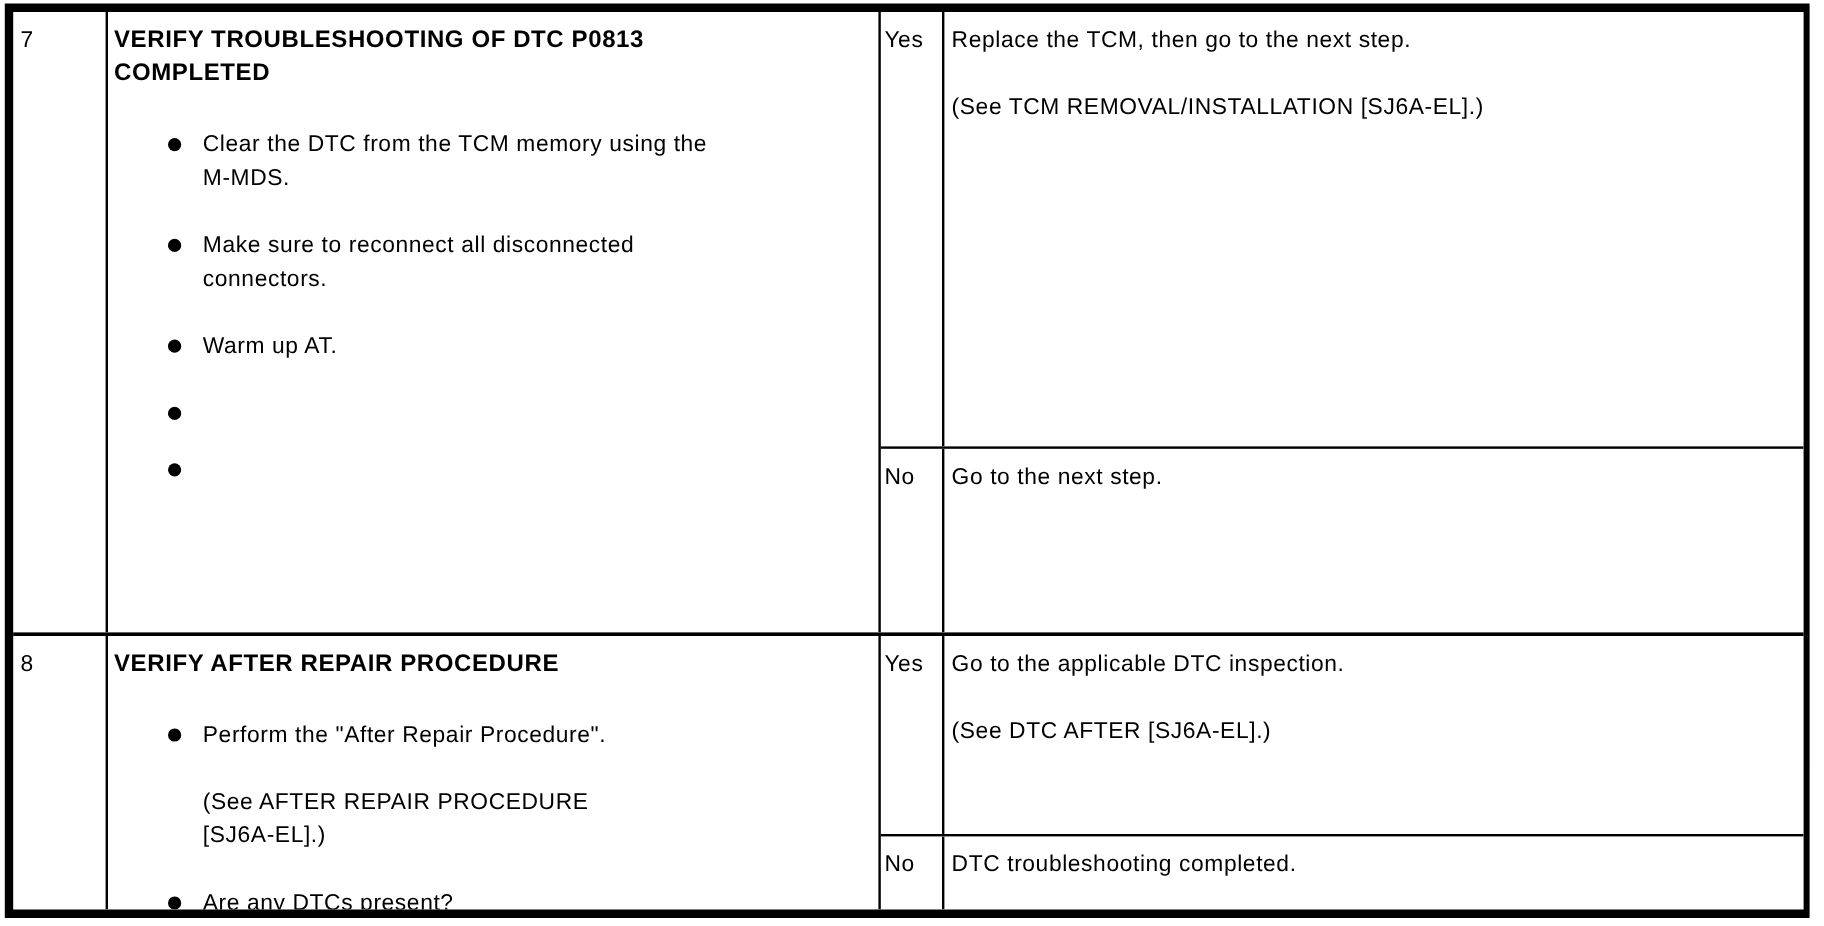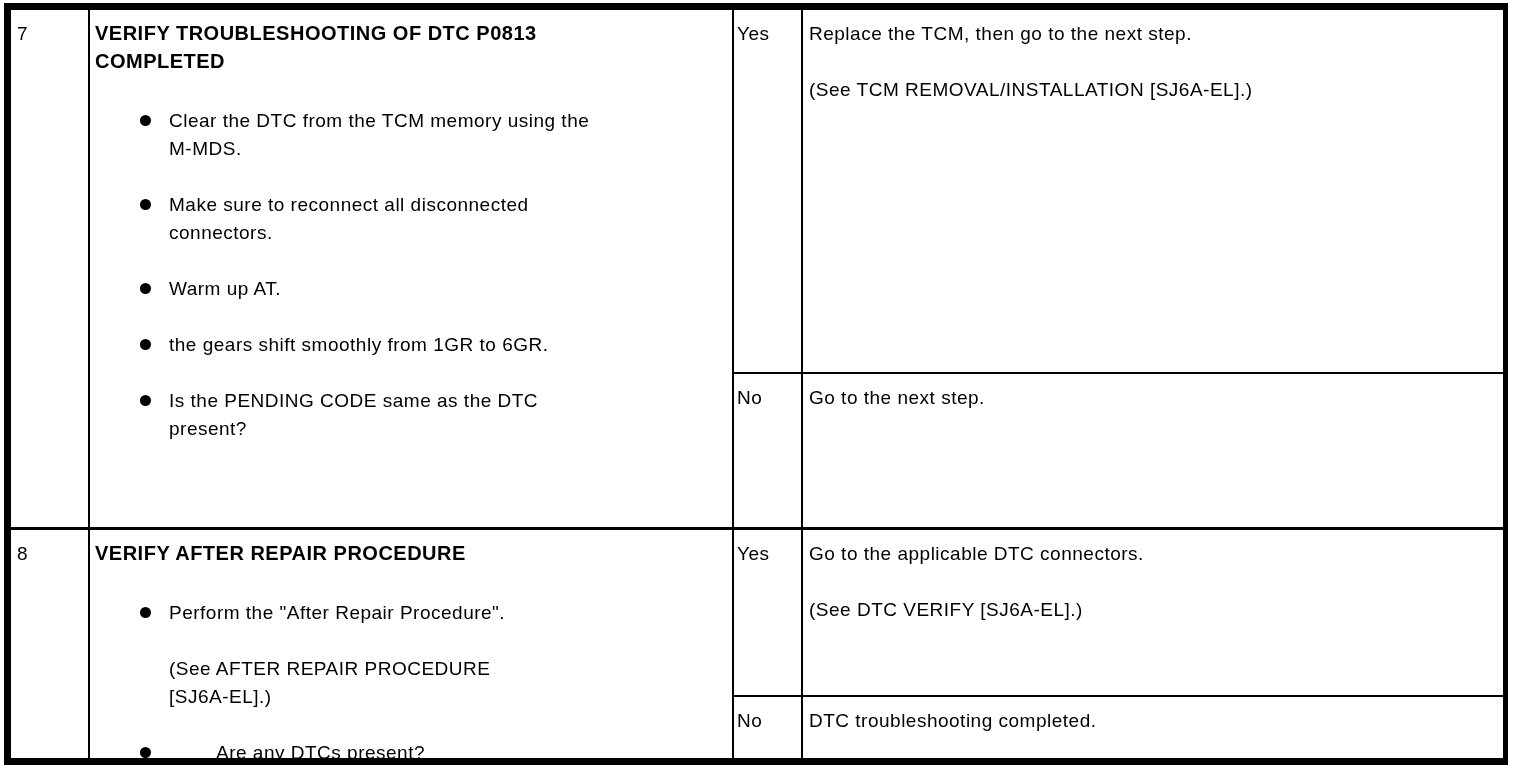--- a/index.html
+++ b/index.html
@@ -74,21 +74,21 @@
     height: 165px;
     box-sizing: content-box;
     border-bottom: 2px solid #000000;
   }
   .branch-no { flex: 1; border-radius: 24px; }
 
   .col-verdict {
     width: 48px;
     flex: none;
     border-right: 2px solid #000000;
-    padding: 10px 16px 0 3px;
+    padding: 10px 0 0 3px;
     box-sizing: content-box;
   }
   .col-result {
     flex: 1;
     padding: 10px 14px 0 6px;
   }
 
   .action-title {
     font-weight: bold;
     font-size: 20px;
@@ -144,29 +144,24 @@
           </div>
           <div class="bullet">
             <span class="bullet-marker"></span>
             <div class="bullet-lines">
               <div>Warm up AT.</div>
             </div>
           </div>
           <div class="bullet">
             <span class="bullet-marker"></span>
             <div class="bullet-lines">
-              <div>the gears shift smoothly from 1GR to 6GR.</div>
-            </div>
-          </div>
-          <div class="bullet">
-            <span class="bullet-marker"></span>
-            <div class="bullet-lines">
-              <div>Is the PENDING CODE same as the DTC</div>
-              <div>present?</div>
-            </div>
+            </div>
+          </div>
+          <div class="bullet">
+            <span class="bullet-marker"></span>
           </div>
         </div>
       </div>
       <div class="branches">
         <div class="branch branch-yes">
           <div class="col-verdict">
             <div>Yes</div>
           </div>
           <div class="col-result">
             <div class="para">Replace the TCM, then go to the next step.</div>
@@ -196,36 +191,36 @@
           <div class="bullet">
             <span class="bullet-marker"></span>
             <div class="bullet-lines">
               <div>Perform the "After Repair Procedure".</div>
             </div>
           </div>
           <div class="bullet-note">
             <div>(See AFTER REPAIR PROCEDURE</div>
             <div>[SJ6A-EL].)</div>
           </div>
-          <div class="bullet" style="margin-top:28px;gap:47px;">
+          <div class="bullet" style="margin-top:28px;">
             <span class="bullet-marker"></span>
             <div class="bullet-lines">
               <div>Are any DTCs present?</div>
             </div>
           </div>
         </div>
       </div>
       <div class="branches">
         <div class="branch branch-yes">
           <div class="col-verdict">
             <div>Yes</div>
           </div>
           <div class="col-result">
-            <div class="para">Go to the applicable DTC connectors.</div>
-            <div class="para">(See DTC VERIFY [SJ6A-EL].)</div>
+            <div class="para">Go to the applicable DTC inspection.</div>
+            <div class="para">(See DTC AFTER [SJ6A-EL].)</div>
           </div>
         </div>
         <div class="branch branch-no">
           <div class="col-verdict">
             <div>No</div>
           </div>
           <div class="col-result">
             <div class="para">DTC troubleshooting completed.</div>
           </div>
         </div>

